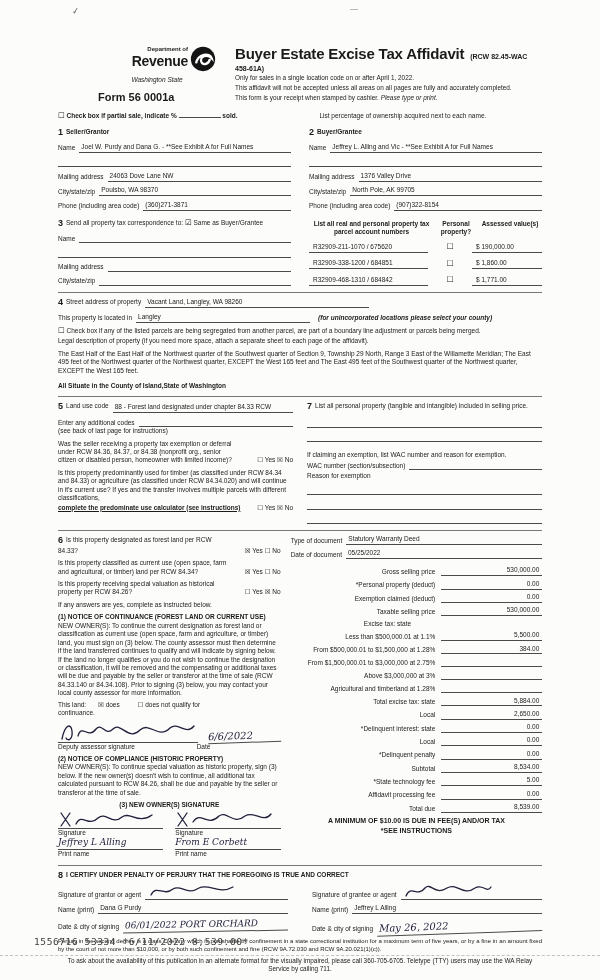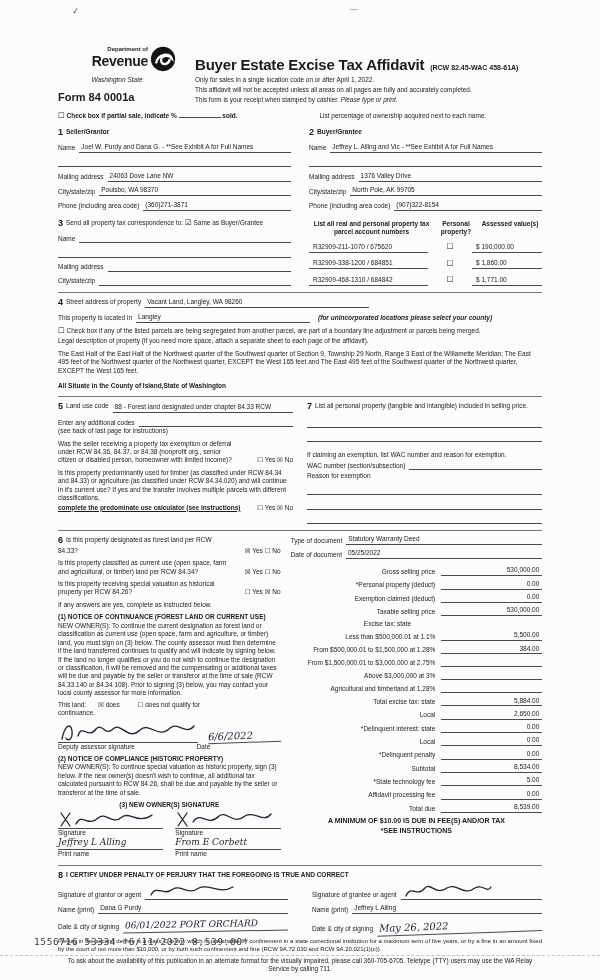--- a/index.html
+++ b/index.html
@@ -2,21 +2,21 @@
 <html><head>
 <meta charset="utf-8">
 <style>
   html,body{margin:0;padding:0;background:#888;}
   .page{position:relative;width:600px;height:980px;background:#fcfcfa;font-family:"Liberation Sans",sans-serif;
         color:#1b1b1b;font-size:6.5px;line-height:1.3;overflow:hidden;}
   .content{position:absolute;left:58px;top:40px;width:484px;}
   b{font-weight:bold}
   .ital{font-style:italic}
   
-  .hdr{display:flex;align-items:flex-end;}
+  .hdr{display:flex;align-items:flex-start;margin-left:40px;}
   .logo{width:118px;padding-top:6px;}
   .logo-top{display:flex;align-items:flex-start;justify-content:flex-end;}
   .logo-txt{text-align:right;margin-right:2px;}
   .dept{font-size:6px;font-weight:bold;}
   .rev{font-size:14px;font-weight:bold;letter-spacing:-0.3px;line-height:1;}
   .wastate{font-size:6.5px;font-style:italic;margin-top:2px;}
   .formno{font-size:11px;font-weight:bold;margin-top:5px;}
   .hdr-div{border-left:1.6px solid #222;margin:2px 8px 2px 10px;}
   .titleblock{flex:1;padding-top:4px;}
   .title{font-size:15px;font-weight:bold;letter-spacing:-0.2px;display:inline;}
@@ -83,21 +83,21 @@
             <div class="rev">Revenue</div>
           </div>
           <span>
             <svg width="26" height="26" viewBox="0 0 30 30">
               <circle cx="15" cy="15" r="14" fill="#141414"></circle>
               <path d="M7 20 C9 9, 23 7, 25 14 C20 9, 11 12, 13 18 C15 23, 22 21, 23 15" stroke="#fff" stroke-width="2.6" fill="none"></path>
             </svg>
           </span>
         </div>
         <div class="wastate" style="text-align:center;">Washington State</div>
-        <div class="formno">Form 84 0001a</div>
+        <div class="formno">Form 56 0001a</div>
       </div>
       <div class="hdr-div"></div>
       <div class="titleblock">
         <span class="title">Buyer Estate Excise Tax Affidavit</span>
         <span class="rcw">(RCW 82.45-WAC 458-61A)</span>
         <div class="subline">Only for sales in a single location code on or after April 1, 2022.</div>
         <div class="subline">This affidavit will not be accepted unless all areas on all pages are fully and accurately completed.</div>
         <div class="subline"><span>This form is your receipt when stamped by cashier. </span><span class="ital">Please type or print.</span></div>
       </div>
     </div>

